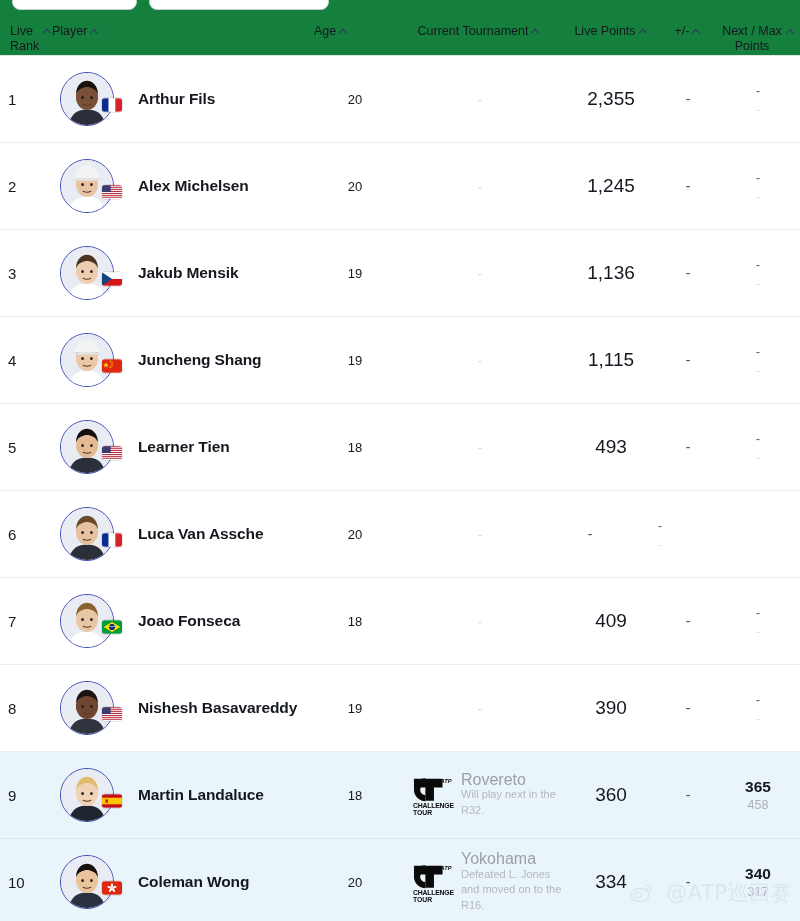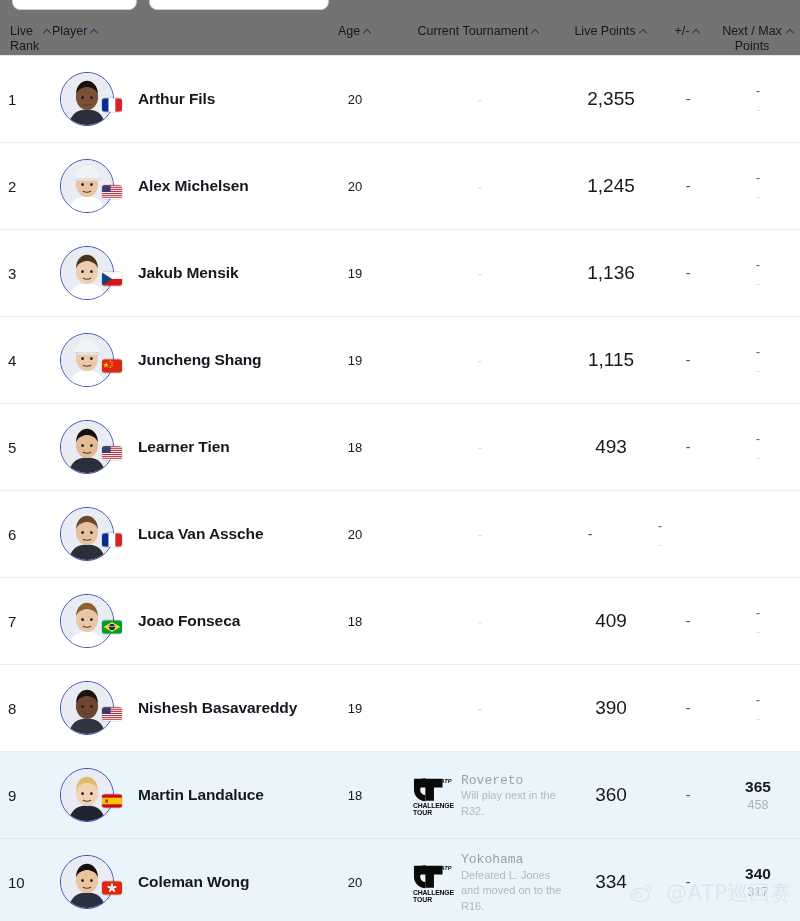--- a/index.html
+++ b/index.html
@@ -10,21 +10,21 @@
     overflow: hidden;
     background: #ffffff;
     font-family: "Liberation Sans", "DejaVu Sans", sans-serif;
     -webkit-font-smoothing: antialiased;
   }
 
   .page {
     position: relative;
     width: 800px;
     height: 921px;
-    background: #737373;
+    background: #15803d;
   }
 
   
   .filter-bar {
     position: absolute;
     top: -26px;
     left: 0;
     width: 800px;
     height: 36px;
     display: flex;
@@ -82,21 +82,21 @@
     width: 5px;
     height: 5px;
     border-left: 1.3px solid #2b3a67;
     border-top: 1.3px solid #2b3a67;
     transform: rotate(45deg);
   }
 
   
   .c-rank   { width: 52px;  padding-left: 10px; }
   .c-player { width: 262px; }
-  .c-age    { width: 82px;  justify-content: center; }
+  .c-age    { width: 82px;  justify-content: flex-start; }
   .c-tour   { width: 166px; justify-content: center; }
   .c-points { width: 98px;  justify-content: center; }
   .c-pm     { width: 56px;  justify-content: center; }
   .c-next   { width: 84px;  justify-content: center; }
 
   .c-rank .lbl, .c-next .lbl { display: inline-block; }
   .c-rank .lbl { width: 30px; }
   .c-next .lbl { width: 62px; text-align: center; }
 
   
@@ -184,24 +184,23 @@
     display: flex;
     align-items: center;
     gap: 7px;
     width: 100%;
     padding-left: 14px;
   }
   .ct-logo { width: 42px; height: 40px; flex: 0 0 auto; }
   .ct-logo svg { display: block; width: 100%; height: 100%; }
   .tour-text { line-height: 13.5px; }
   .tour-name {
-    font-size: 13px;
+    font-size: 16px;
     color: #9aa0a8;
     white-space: nowrap;
-    font-family: Liberation Mono, monospace;
   }
   .tour-note {
     font-size: 11px;
     color: #b3b8bf;
     max-width: 96px;
   }
 
   .points {
     width: 98px;
     justify-content: center;

